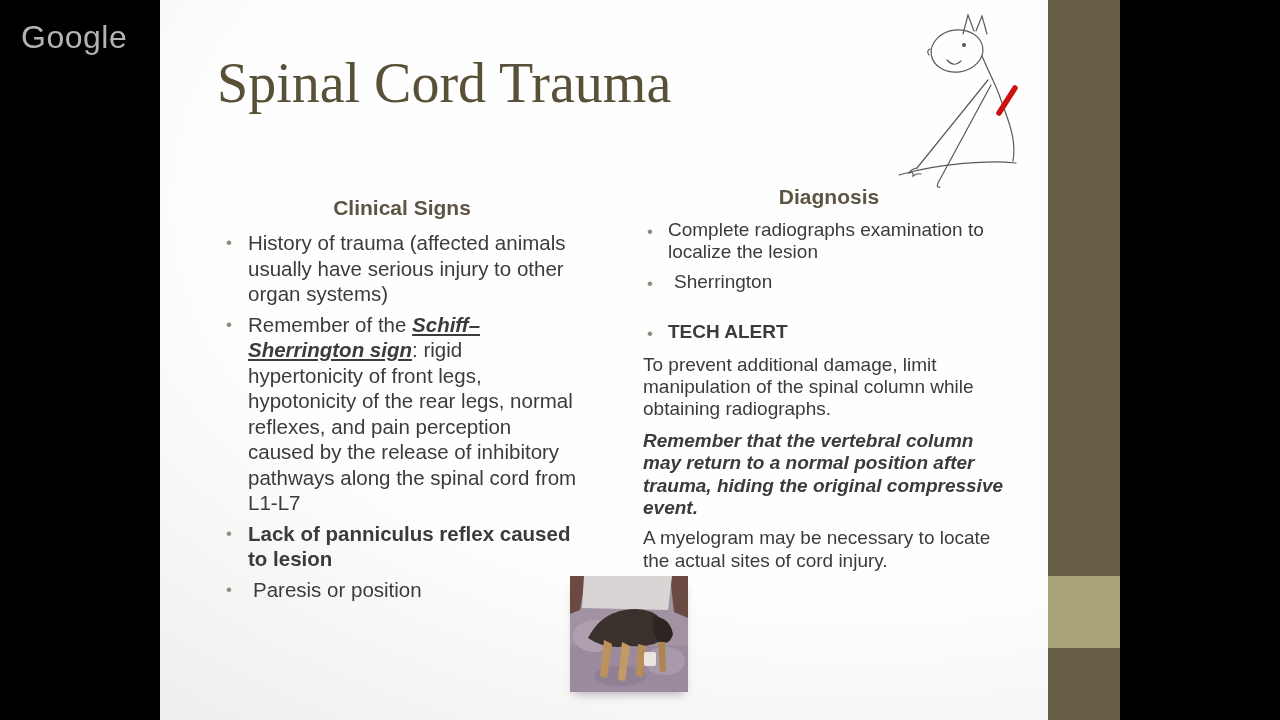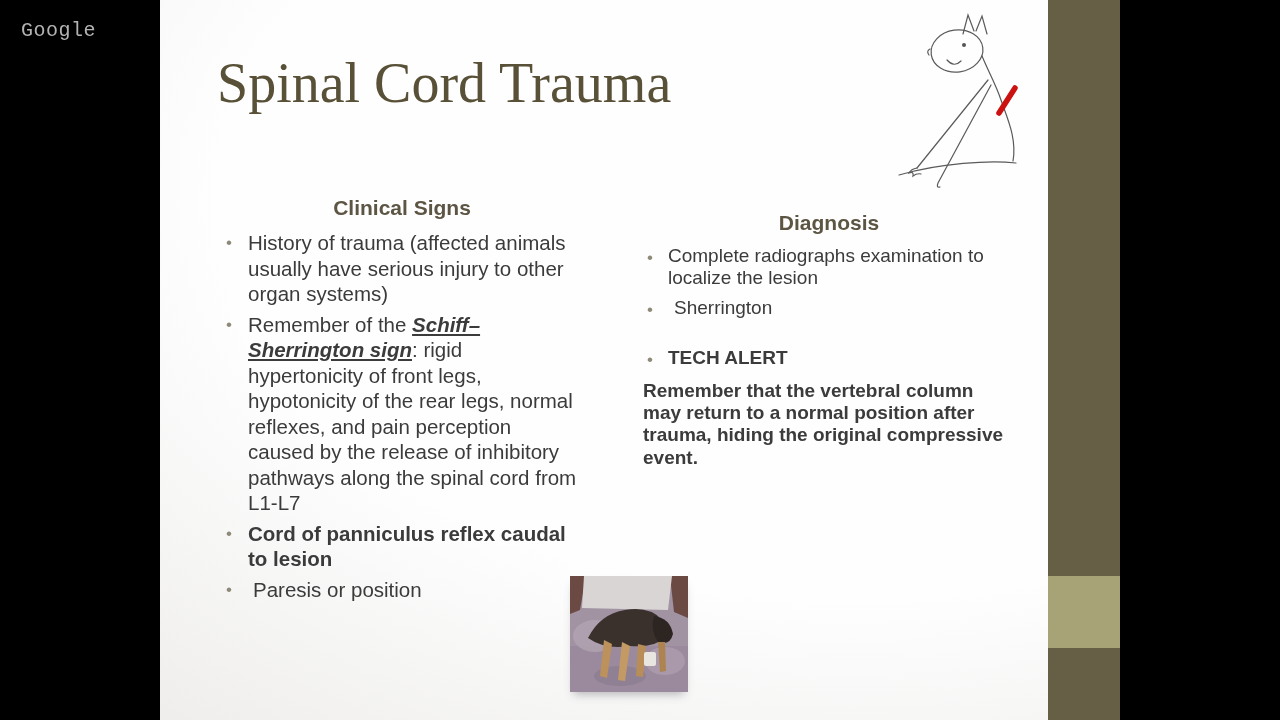--- a/index.html
+++ b/index.html
@@ -7,22 +7,22 @@
     width:1280px;height:720px;position:relative;overflow:hidden;
     background:#000;
     font-family:"Liberation Sans","DejaVu Sans",sans-serif;
   }
   
   .left-bar{
     position:absolute;left:0;top:0;width:160px;height:720px;background:#000;
   }
   .google-logo{
     position:absolute;left:21px;top:19px;
-    font-size:20px;letter-spacing:0.5px;color:#b3b3b3;
-    font-family:Liberation Mono, monospace;font-weight:500;
+    font-size:32px;letter-spacing:0.5px;color:#b3b3b3;
+    font-family:Liberation Sans, sans-serif;font-weight:500;
   }
   
   .slide{
     position:absolute;left:160px;top:0;width:888px;height:720px;
     background:
       radial-gradient(130% 100% at 78% 28%, #fefefe 55%, #ecebe9 100%),
       #f7f6f5;
   }
   .slide-title{
     position:absolute;left:57px;top:51px;width:780px;
@@ -32,34 +32,34 @@
   }
   
   .sketch{position:absolute;left:735px;top:3px;width:152px;height:192px;}
   
   .col{position:absolute;color:#3b3b3b;}
   .col-heading{
     text-align:center;font-weight:bold;font-size:21px;color:#5d5543;
     margin-bottom:9px;
   }
   .col-clinical{left:62px;top:195px;width:360px;font-size:20.5px;line-height:1.245;}
-  .col-diagnosis{left:483px;top:211px;width:372px;font-size:19px;line-height:1.18;}
+  .col-diagnosis{left:483px;top:185px;width:372px;font-size:19px;line-height:1.18;}
   .bullet-row{display:flex;margin-bottom:5px;}
   .bullet-row .dot{
     flex:0 0 22px;color:#8f8a77;font-size:17px;line-height:1.5;
     padding-left:4px;
   }
   .bullet-row .btext{flex:1;}
   .col-diagnosis .bullet-row{margin-bottom:7px;}
   .col-diagnosis .bullet-row .dot{flex:0 0 21px;}
   .bold{font-weight:bold;}
   .schiff{font-weight:bold;font-style:italic;text-decoration:underline;}
   .tech-alert-row{margin-top:25px;margin-bottom:4px;}
   .para{margin:0 0 9px 0;}
-  .para.bold{margin-bottom:8px;}
+  .para.bold{margin-bottom:8px;font-style:italic;}
   
   .dog-photo{
     position:absolute;left:410px;top:576px;width:118px;height:116px;
     box-shadow:0 6px 9px -4px rgba(90,90,100,0.45);
     overflow:hidden;
   }
   
   .olive-bar{
     position:absolute;left:1048px;top:0;width:72px;height:720px;
     background:#665f45;
@@ -115,21 +115,21 @@
       <span class="btext">History of trauma (affected animals usually have serious injury to other organ systems)</span>
     </div>
 
     <div class="bullet-row">
       <span class="dot">•</span>
       <span class="btext"><span>Remember of the </span><span class="schiff">Schiff–Sherrington sign</span><span>: rigid hypertonicity of front legs, hypotonicity of the rear legs, normal reflexes, and pain perception caused by the release of inhibitory pathways along the spinal cord from L1-L7</span></span>
     </div>
 
     <div class="bullet-row">
       <span class="dot">•</span>
-      <span class="btext bold">Cord of panniculus reflex caudal to lesion</span>
+      <span class="btext bold">Lack of panniculus reflex caused to lesion</span>
     </div>
 
     <div class="bullet-row">
       <span class="dot">•</span>
       <span class="btext" style="padding-left:5px;">Paresis or position</span>
     </div>
   </div>
 
   <div class="col col-diagnosis">
     <div class="col-heading">Diagnosis</div>
@@ -142,21 +142,23 @@
     <div class="bullet-row">
       <span class="dot">•</span>
       <span class="btext" style="padding-left:6px;">Sherrington</span>
     </div>
 
     <div class="bullet-row tech-alert-row">
       <span class="dot">•</span>
       <span class="btext bold">TECH ALERT</span>
     </div>
 
+    <p class="para">To prevent additional damage, limit manipulation of the spinal column while obtaining radiographs.</p>
     <p class="para bold">Remember that the vertebral column may return to a normal position after trauma, hiding the original compressive event.</p>
+    <p class="para">A myelogram may be necessary to locate the actual sites of cord injury.</p>
   </div>
 
   <div class="dog-photo">
     <svg width="118" height="116" viewBox="0 0 118 116">
 
       <rect x="0" y="0" width="118" height="116" fill="#a293a3"></rect>
       <rect x="0" y="70" width="118" height="46" fill="#9b8a9d"></rect>
       <ellipse cx="25" cy="60" rx="22" ry="16" fill="#b3a4b2" opacity="0.8"></ellipse>
       <ellipse cx="95" cy="85" rx="20" ry="14" fill="#b0a0b0" opacity="0.7"></ellipse>
       <ellipse cx="50" cy="100" rx="26" ry="10" fill="#8d7d92" opacity="0.8"></ellipse>

